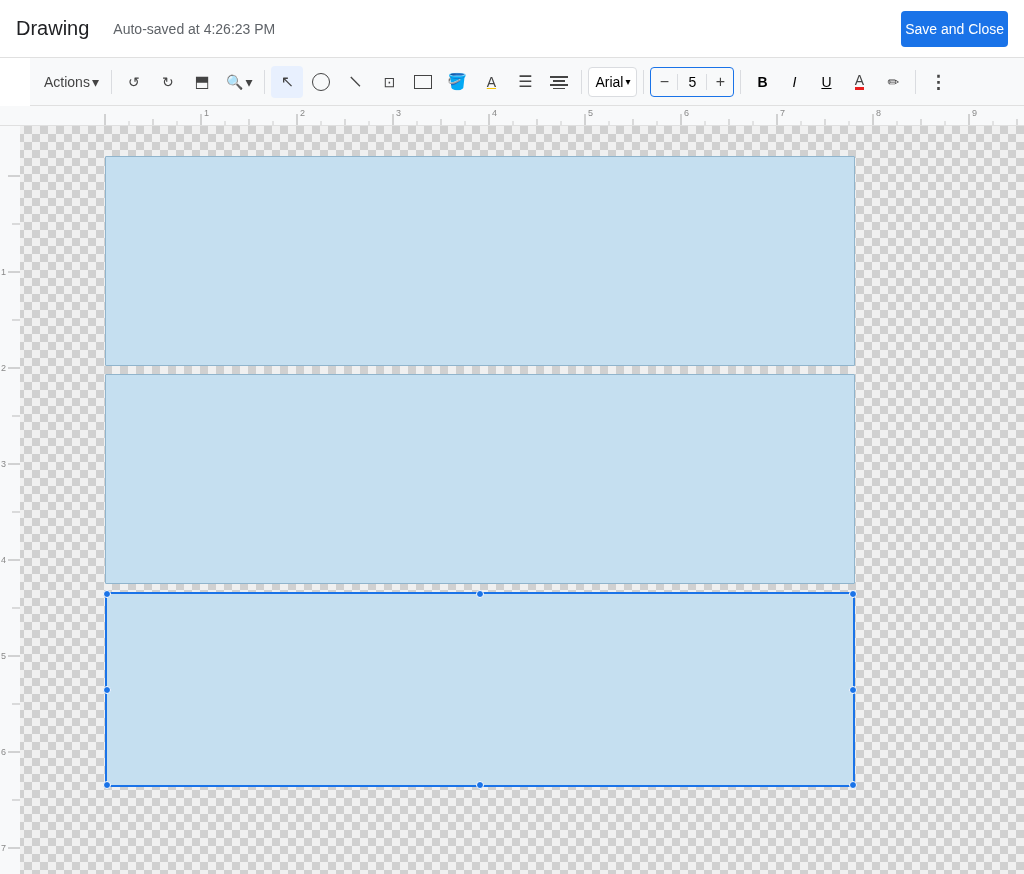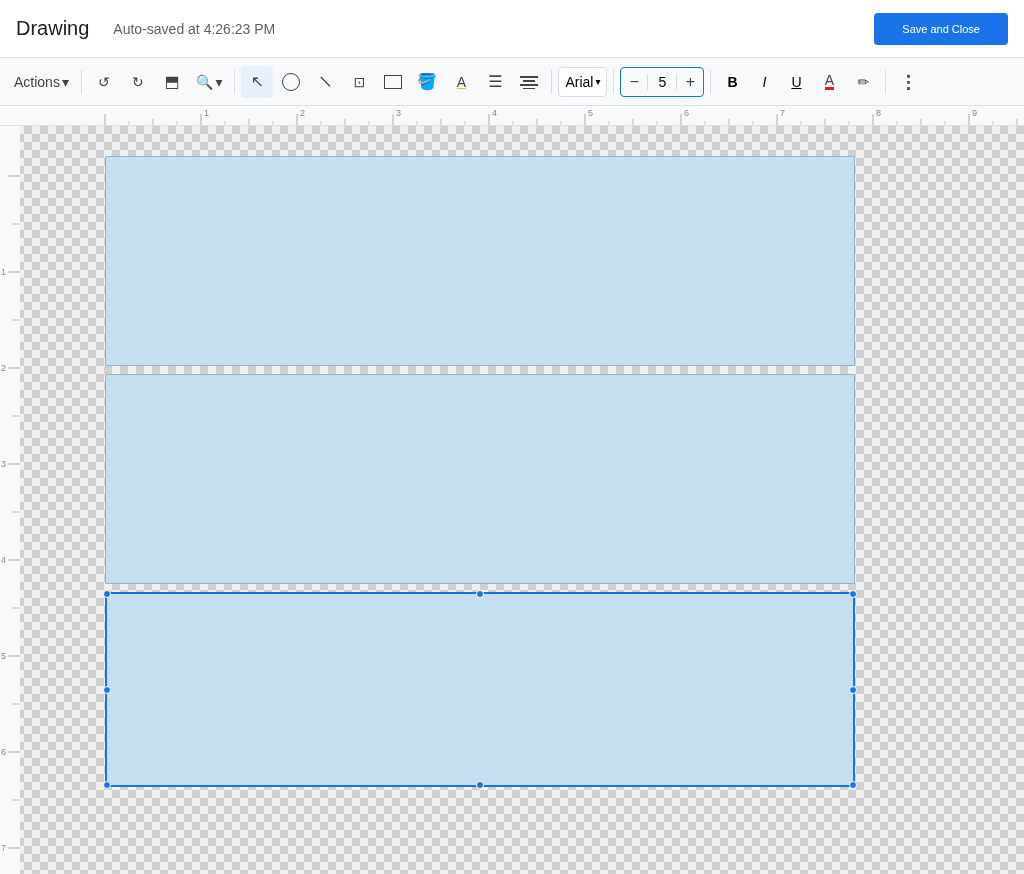--- a/index.html
+++ b/index.html
@@ -27,36 +27,37 @@
     }
     #autosave-text {
       font-size: 14px;
       color: #5f6368;
     }
     #save-close-btn {
       background: #1a73e8;
       color: #fff;
       border: none;
       border-radius: 4px;
-      padding: 10px 28px;
-      font-size: 11px;
+      padding: 10px 4px;
+      font-size: 14px;
       font-weight: 500;
       cursor: pointer;
       white-space: nowrap;
     }
 
     
     #toolbar {
       display: flex;
       align-items: center;
       padding: 0 8px;
       height: 48px;
       border-bottom: 1px solid #e0e0e0;
       background: #f8f9fa;
       gap: 2px;
+      margin-left: 30px;
     }
     .toolbar-btn {
       display: flex;
       align-items: center;
       justify-content: center;
       width: 32px;
       height: 32px;
       border: none;
       background: transparent;
       border-radius: 4px;

